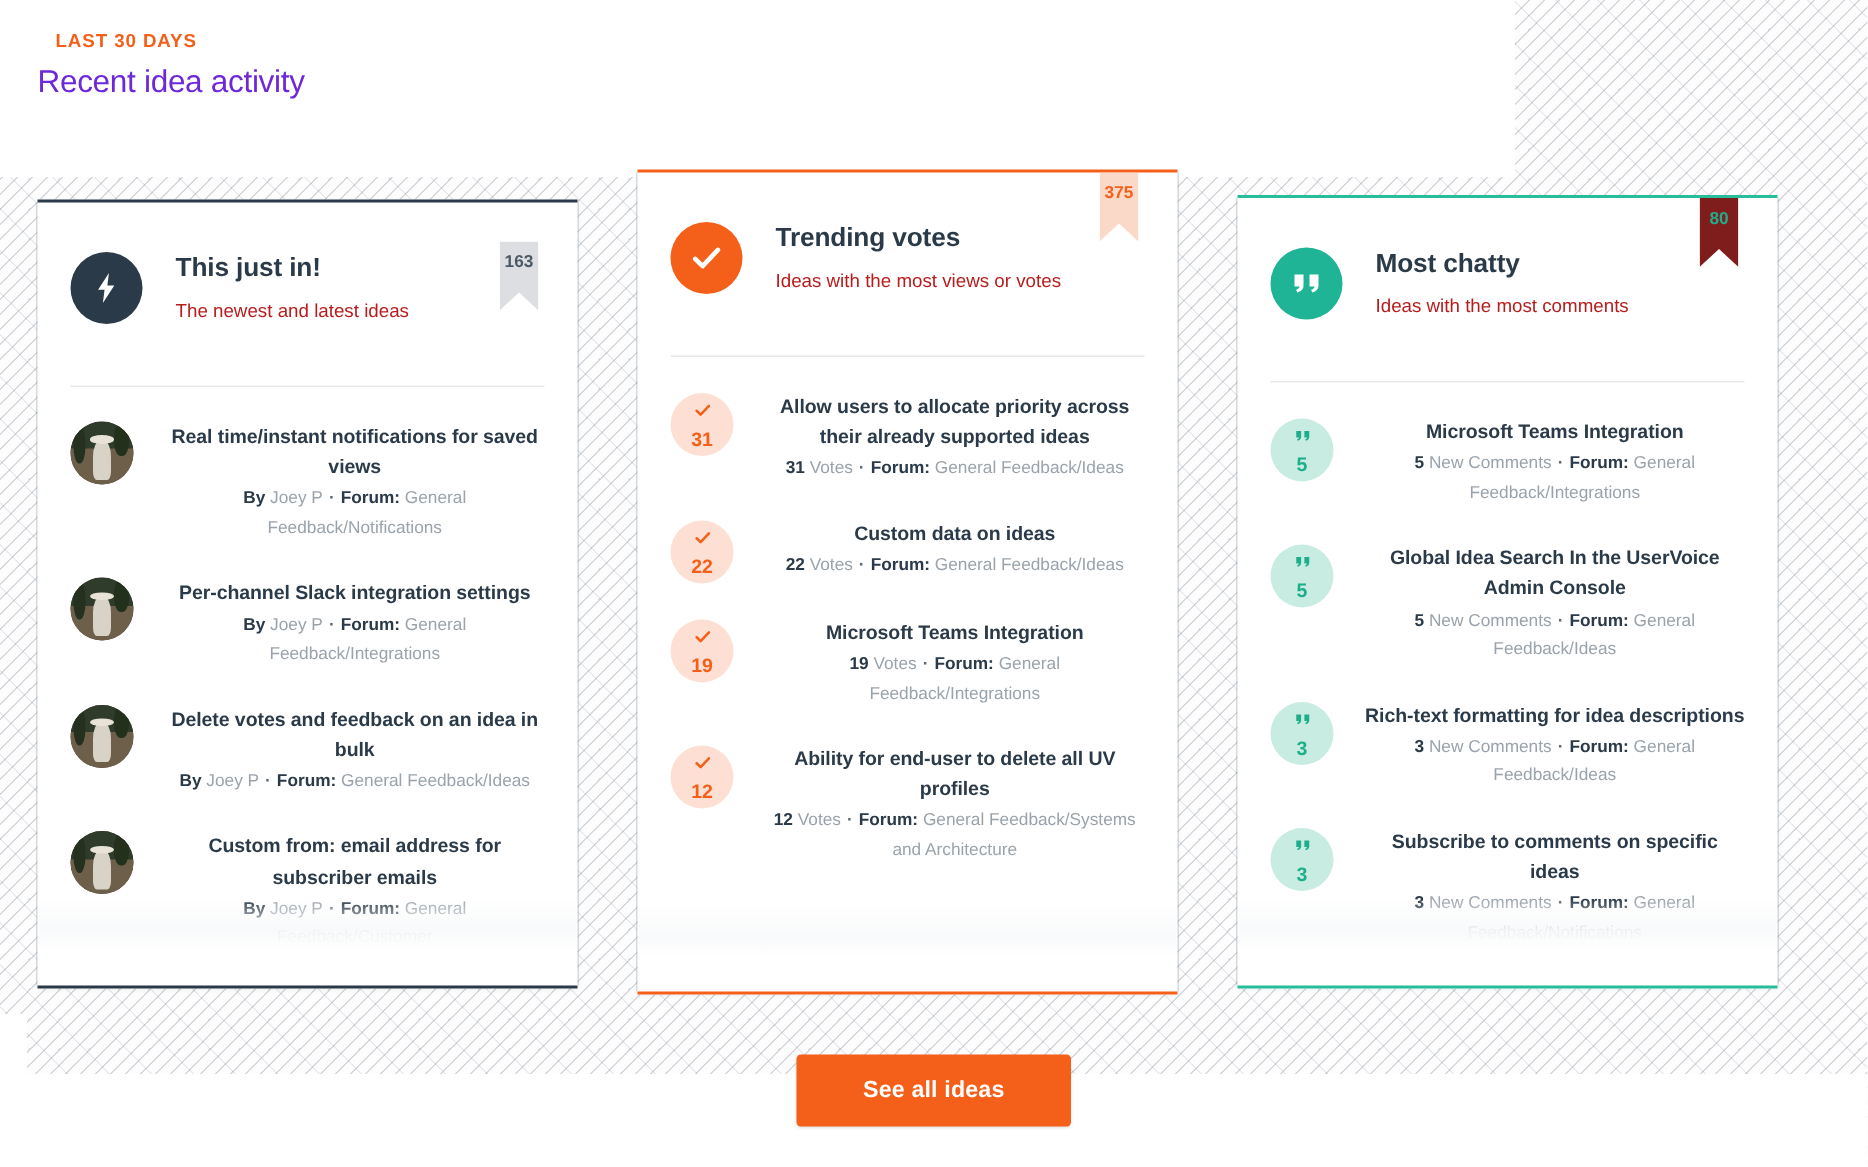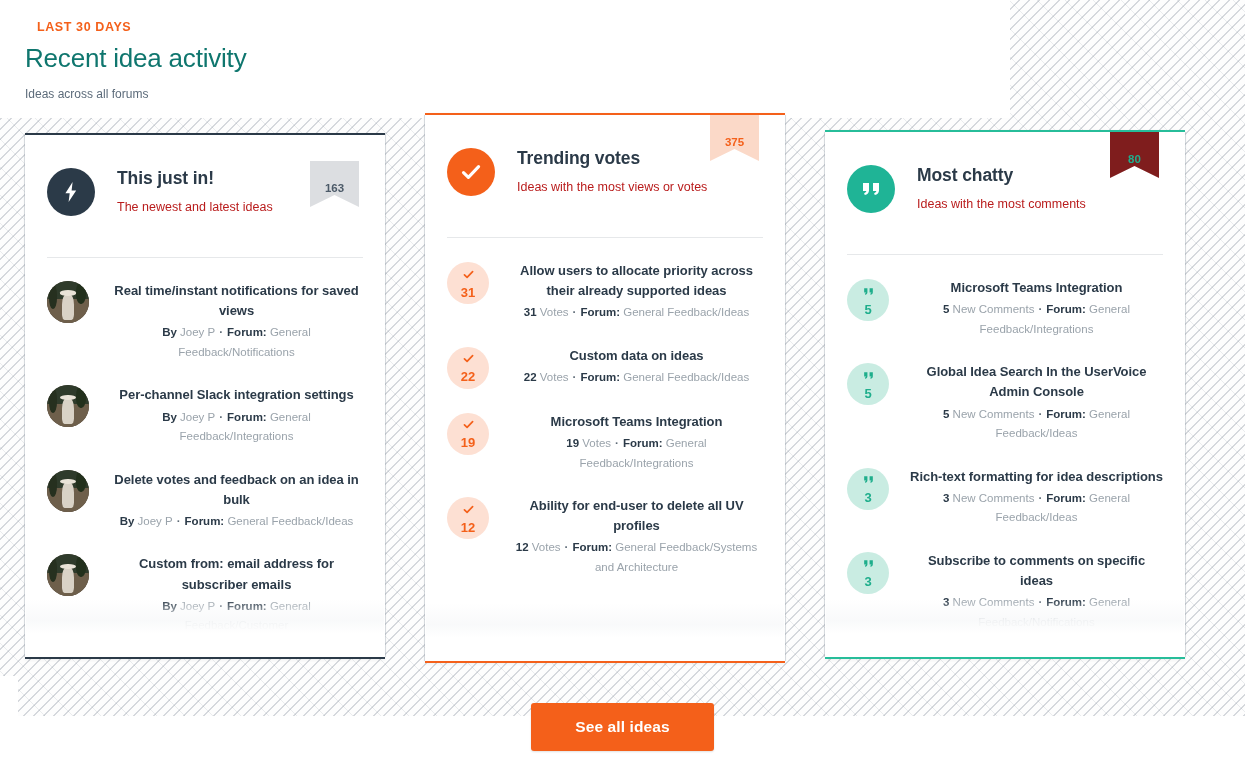--- a/index.html
+++ b/index.html
@@ -66,23 +66,23 @@
   .header { padding: 20px 0 0 25px; }
   .kicker {
     color: #f4601a;
     font-size: 12.5px;
     font-weight: bold;
     letter-spacing: 0.6px;
     text-transform: uppercase;
     padding-left: 12px;
   }
   .page-title {
-    font-size: 26px;
+    font-size: 21px;
     font-weight: normal;
-    color: #0f766e;
+    color: #6d28d9;
     margin-top: 9px;
     letter-spacing: -0.2px;
   }
   .page-sub {
     font-size: 12px;
     color: #5c6b7a;
     margin-top: 13px;
   }
 
   
@@ -112,24 +112,24 @@
     background: rgba(150,160,172,0.35);
   }
   .card::before { left: -1px; }
   .card::after  { right: -1px; }
 
   
   .ribbon {
     position: absolute;
     top: 0;
     right: 26px;
-    width: 49px;
+    width: 26px;
     height: 46px;
     display: flex;
-    align-items: center;
+    align-items: flex-start;
     justify-content: center;
     padding-top: 8px;
     font-size: 11.5px;
     font-weight: bold;
     clip-path: polygon(0 0, 100% 0, 100% 100%, 50% 74%, 0 100%);
     z-index: 4;
   }
   .c1 .ribbon { background: #dcdee1; color: #4c5a68; margin-top: 26px; }
   .c2 .ribbon { background: #fbd9c8; color: #f4601a; }
   .c3 .ribbon { background: #7f1d1d; color: #1fae8c; }
@@ -278,21 +278,20 @@
 <div id="bg-texture"></div>
 <div id="bg-header-mask"></div>
 <div id="bg-bottom-mask"></div>
 <div id="bg-bottom-mask2"></div>
 
 <div id="page">
 
   <div class="header">
     <div class="kicker">LAST 30 DAYS</div>
     <h1 class="page-title">Recent idea activity</h1>
-    <div class="page-sub">Ideas across all forums</div>
   </div>
 
   <div class="cards" id="cards-root">
       <div class="card c1">
         <div class="ribbon">
           <span>163</span>
         </div>
         <div class="card-head">
           <div class="head-badge">
             <svg width="24" height="24" viewBox="0 0 24 24" aria-hidden="true">

